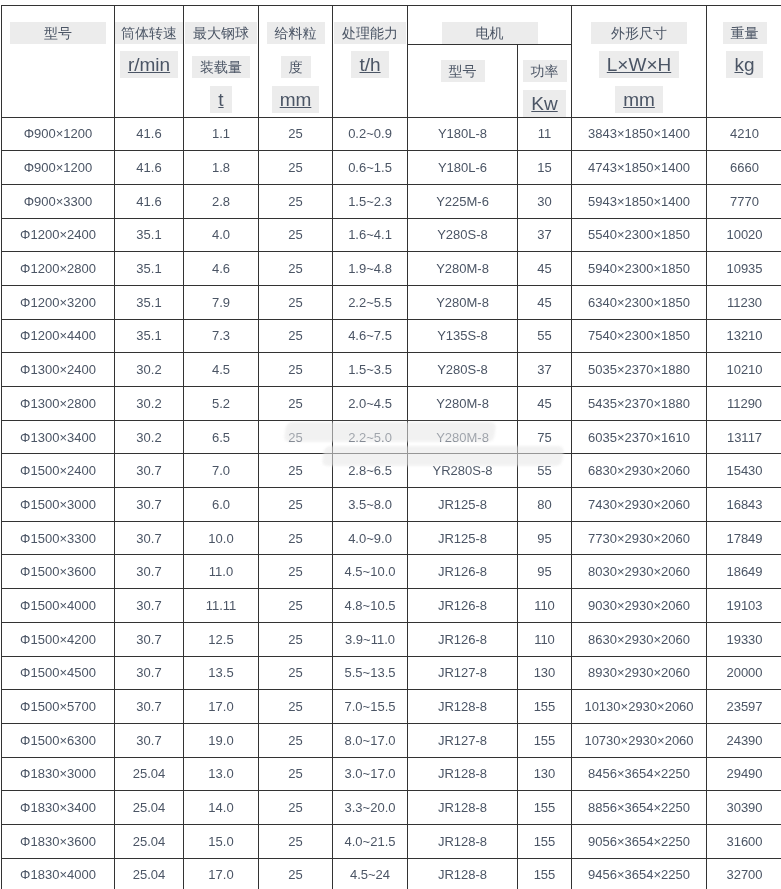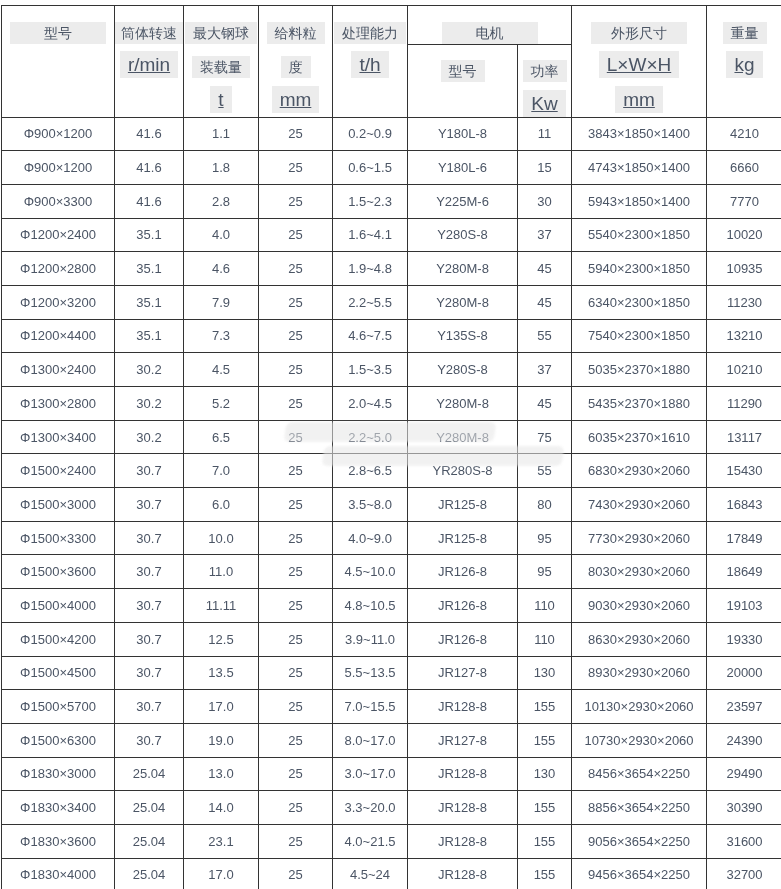--- a/index.html
+++ b/index.html
@@ -401,21 +401,21 @@
         <td>25</td>
         <td>3.3~20.0</td>
         <td>JR128-8</td>
         <td>155</td>
         <td>8856×3654×2250</td>
         <td>30390</td>
       </tr>
       <tr>
         <td>Φ1830×3600</td>
         <td>25.04</td>
-        <td>23.1</td>
+        <td>15.0</td>
         <td>25</td>
         <td>4.0~21.5</td>
         <td>JR128-8</td>
         <td>155</td>
         <td>9056×3654×2250</td>
         <td>31600</td>
       </tr>
       <tr>
         <td>Φ1830×4000</td>
         <td>25.04</td>

